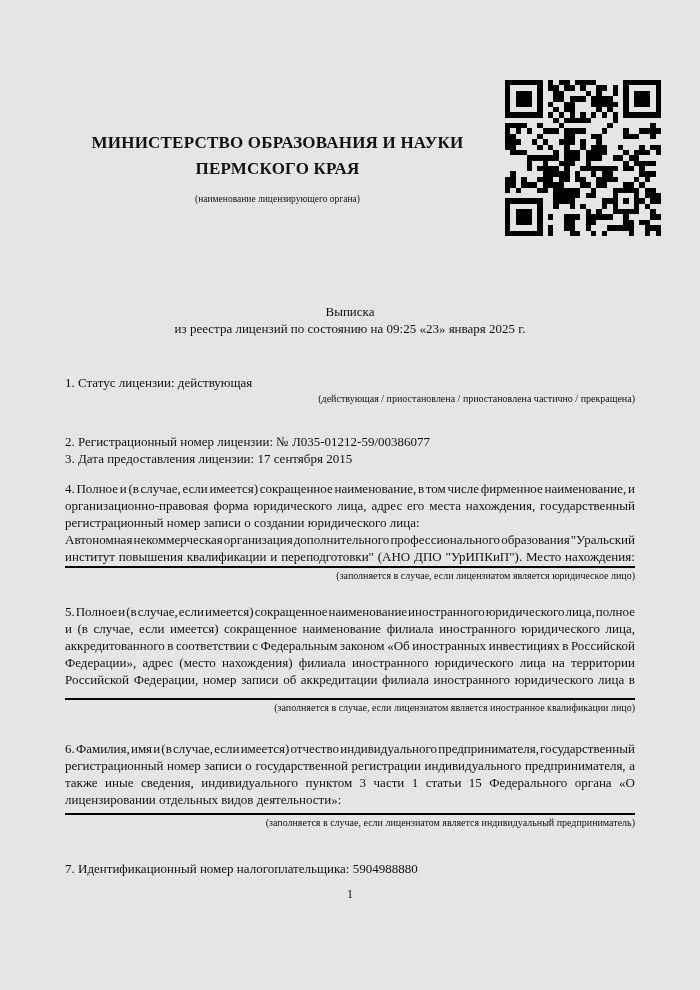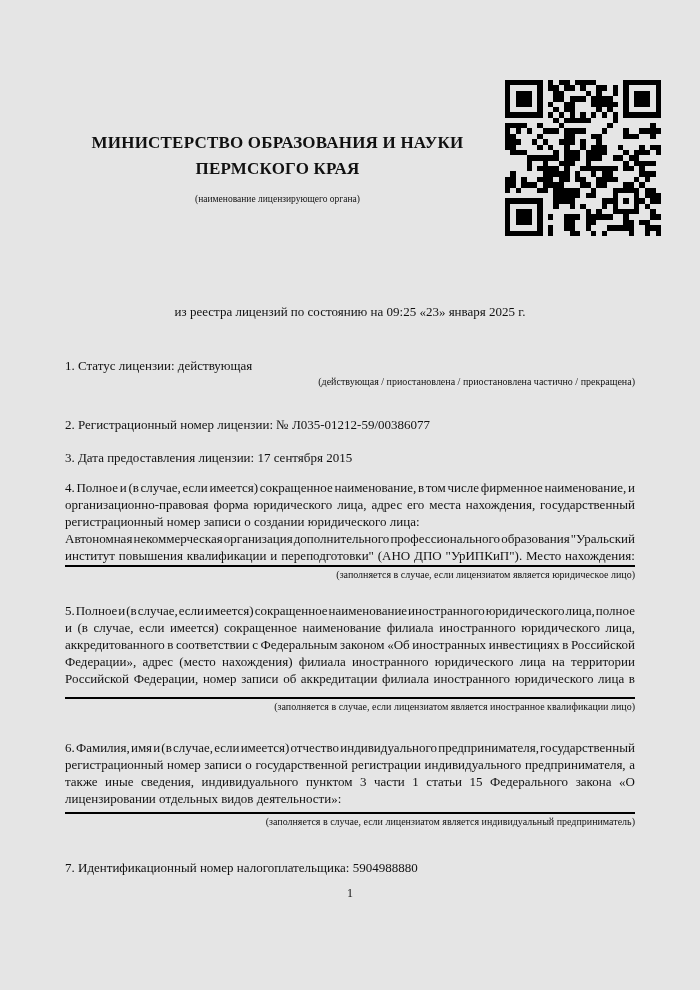--- a/index.html
+++ b/index.html
@@ -43,21 +43,21 @@
     text-align: right; margin-top: 1px;
   }
   .note-offset { padding-left: 30px; }
   .rule { border-top: 2px solid #000; height: 0; }
   .jline { display: flex; justify-content: space-between; white-space: nowrap; }
   .jline span { flex: 0 0 auto; }
   .pline { text-align: left; }
   .page-number { text-align: center; font-size: 12px; margin-top: 9px; }
   .mt37 { margin-top: 37px; } .mt31 { margin-top: 31px; }
   .mt26 { margin-top: 26px; } .mt21 { margin-top: 21px; }
-  .mt20 { margin-top: 28px; } .mt16 { margin-top: 16px; }
+  .mt20 { margin-top: 28px; } .mt16 { }
   .mt13 { margin-top: 13px; } .mt10 { margin-top: 10px; }
   .mt5  { margin-top: 5px; }  .mt1  { margin-top: 1px; }
 </style>
 </head>
 <body>
 
 <div class="page">
 
   <div class="title-block">
     <div class="ministry-line">МИНИСТЕРСТВО ОБРАЗОВАНИЯ И НАУКИ</div>
@@ -476,20 +476,21 @@
         <rect x="13" y="28" width="1" height="1"></rect>
         <rect x="16" y="28" width="1" height="1"></rect>
         <rect x="18" y="28" width="1" height="1"></rect>
         <rect x="23" y="28" width="1" height="1"></rect>
         <rect x="26" y="28" width="1" height="1"></rect>
         <rect x="28" y="28" width="1" height="1"></rect>
       </svg></div>
 
   <div class="content">
 
+    <div class="doc-title">Выписка</div>
     <div class="doc-title">из реестра лицензий по состоянию на 09:25 «23» января 2025 г.</div>
 
     <div class="mt37">1. Статус лицензии: действующая</div>
     <div class="note note-offset">(действующая / приостановлена / приостановлена частично / прекращена)</div>
 
     <div class="mt20">2. Регистрационный номер лицензии: № Л035-01212-59/00386077</div>
 
     <div class="mt16">3. Дата предоставления лицензии: 17 сентября 2015</div>
 
     <div class="mt13">
@@ -649,21 +650,21 @@
           <span>иные</span>
           <span>сведения,</span>
           <span>индивидуального</span>
           <span>пунктом</span>
           <span>3</span>
           <span>части</span>
           <span>1</span>
           <span>статьи</span>
           <span>15</span>
           <span>Федерального</span>
-          <span>закона</span>
+          <span>органа</span>
           <span>«О</span>
         </div>
       <div class="pline">лицензировании отдельных видов деятельности»:</div>
     </div>
     <div class="rule mt5"></div>
     <div class="note">(заполняется в случае, если лицензиатом является индивидуальный предприниматель)</div>
 
     <div class="mt31">7. Идентификационный номер налогоплательщика: 5904988880</div>
 
     <div class="page-number">1</div>

